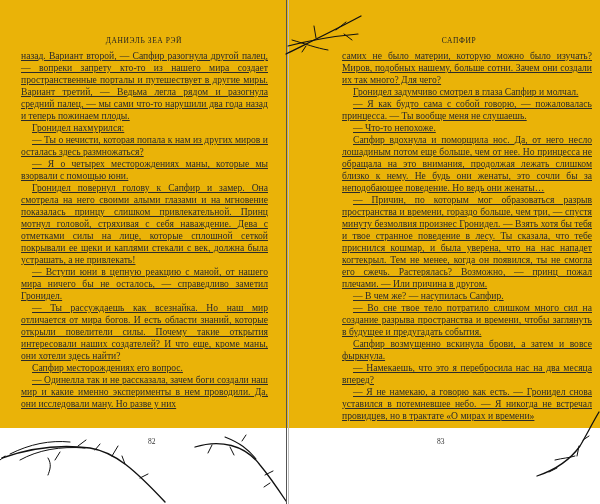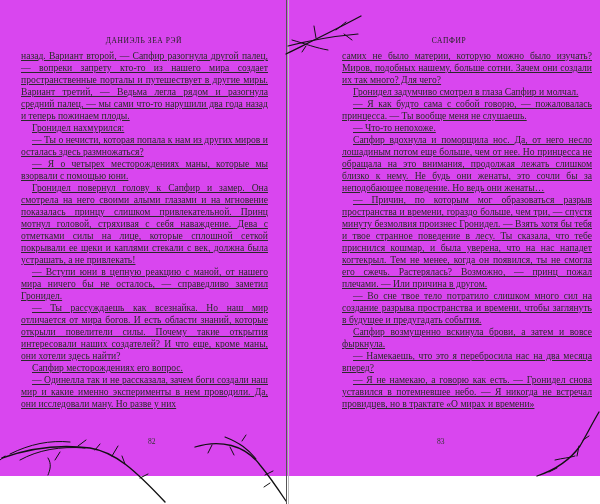--- a/index.html
+++ b/index.html
@@ -1,25 +1,25 @@
 <!DOCTYPE html>
 <html><head>
 <meta charset="utf-8">
 <style>
   html, body { margin: 0; padding: 0; background: #ffffff; }
   body { width: 600px; height: 504px; position: relative; overflow: hidden; font-family: "DejaVu Serif", "Liberation Serif", serif; color: #2a2a2a; }
   .spread { position: absolute; left: 0; top: 0; width: 600px; height: 504px; }
-  .page { position: absolute; top: 0; height: 476px; width: 300px; background: #d946ef; }
+  .page { position: absolute; top: 0; height: 428px; width: 300px; background: #eab308; }
   .page.left { left: 0; }
   .page.right { left: 300px; }
   .divider { position: absolute; left: 286px; top: 0; width: 1px; height: 504px; background: #555; }
   .divider2 { position: absolute; left: 288px; top: 0; width: 1px; height: 504px; background: #bbb; }
   .header { position: absolute; top: 36px; font-family: "Liberation Serif", serif; font-size: 7.5px; letter-spacing: 0.6px; text-transform: uppercase; color: #222; text-align: center; }
   .page.left .header { left: 22px; width: 244px; }
-  .page.right .header { left: 26px; width: 246px; }
+  .page.right .header { left: 36px; width: 246px; }
   .body-text { position: absolute; top: 50px; font-family: "Liberation Serif", serif; font-size: 9.6px; line-height: 12px; color: #2b2b2b; text-align: justify; text-decoration: underline; }
   .page.left .body-text { left: 21px; width: 247px; }
   .page.right .body-text { left: 42px; width: 250px; }
   .body-text p { margin: 0; text-indent: 11px; }
   .body-text p.noindent { text-indent: 0; }
   .folio { position: absolute; top: 437px; font-family: "Liberation Serif", serif; font-size: 7.5px; color: #333; }
   .page.left .folio { left: 148px; }
   .page.right .folio { left: 137px; }
   svg.branch { position: absolute; overflow: visible; }
   svg.branch path { stroke: #111; fill: none; stroke-linecap: round; }
@@ -73,20 +73,21 @@
 
   <div class="page right">
     <div class="header">Сапфир</div>
     <div class="body-text">
       <p class="noindent">самих не было материи, которую можно было изучать? Миров, подобных нашему, больше сотни. Зачем они создали их так много? Для чего?</p>
       <p>Гронидел задумчиво смотрел в глаза Сапфир и молчал.</p>
       <p>— Я как будто сама с собой говорю, — пожаловалась принцесса. — Ты вообще меня не слушаешь.</p>
       <p>— Что-то непохоже.</p>
       <p>Сапфир вдохнула и поморщила нос. Да, от него несло лошадиным потом еще больше, чем от нее. Но принцесса не обращала на это внимания, продолжая лежать слишком близко к нему. Не будь они женаты, это сочли бы за неподобающее поведение. Но ведь они женаты…</p>
       <p>— Причин, по которым мог образоваться разрыв пространства и времени, гораздо больше, чем три, — спустя минуту безмолвия произнес Гронидел. — Взять хотя бы тебя и твое странное поведение в лесу. Ты сказала, что тебе приснился кошмар, и была уверена, что на нас нападет когтекрыл. Тем не менее, когда он появился, ты не смогла его сжечь. Растерялась? Возможно, — принц пожал плечами. — Или причина в другом.</p>
+      <p>— В чем же? — насупилась Сапфир.</p>
       <p>— Во сне твое тело потратило слишком много сил на создание разрыва пространства и времени, чтобы заглянуть в будущее и предугадать события.</p>
       <p>Сапфир возмущенно вскинула брови, а затем и вовсе фыркнула.</p>
       <p>— Намекаешь, что это я перебросила нас на два месяца вперед?</p>
       <p>— Я не намекаю, а говорю как есть. — Гронидел снова уставился в потемневшее небо. — Я никогда не встречал провидцев, но в трактате «О мирах и времени»</p>
     </div>
     <div class="folio">83</div>
 
     <svg class="branch" style="left:-14px;top:10px;" width="80" height="45" viewBox="0 0 80 45">
       <path d="M0 44 C20 34, 45 22, 75 6" stroke-width="1.3"></path>
       <path d="M2 36 C25 30, 50 26, 72 24" stroke-width="1.1"></path>

